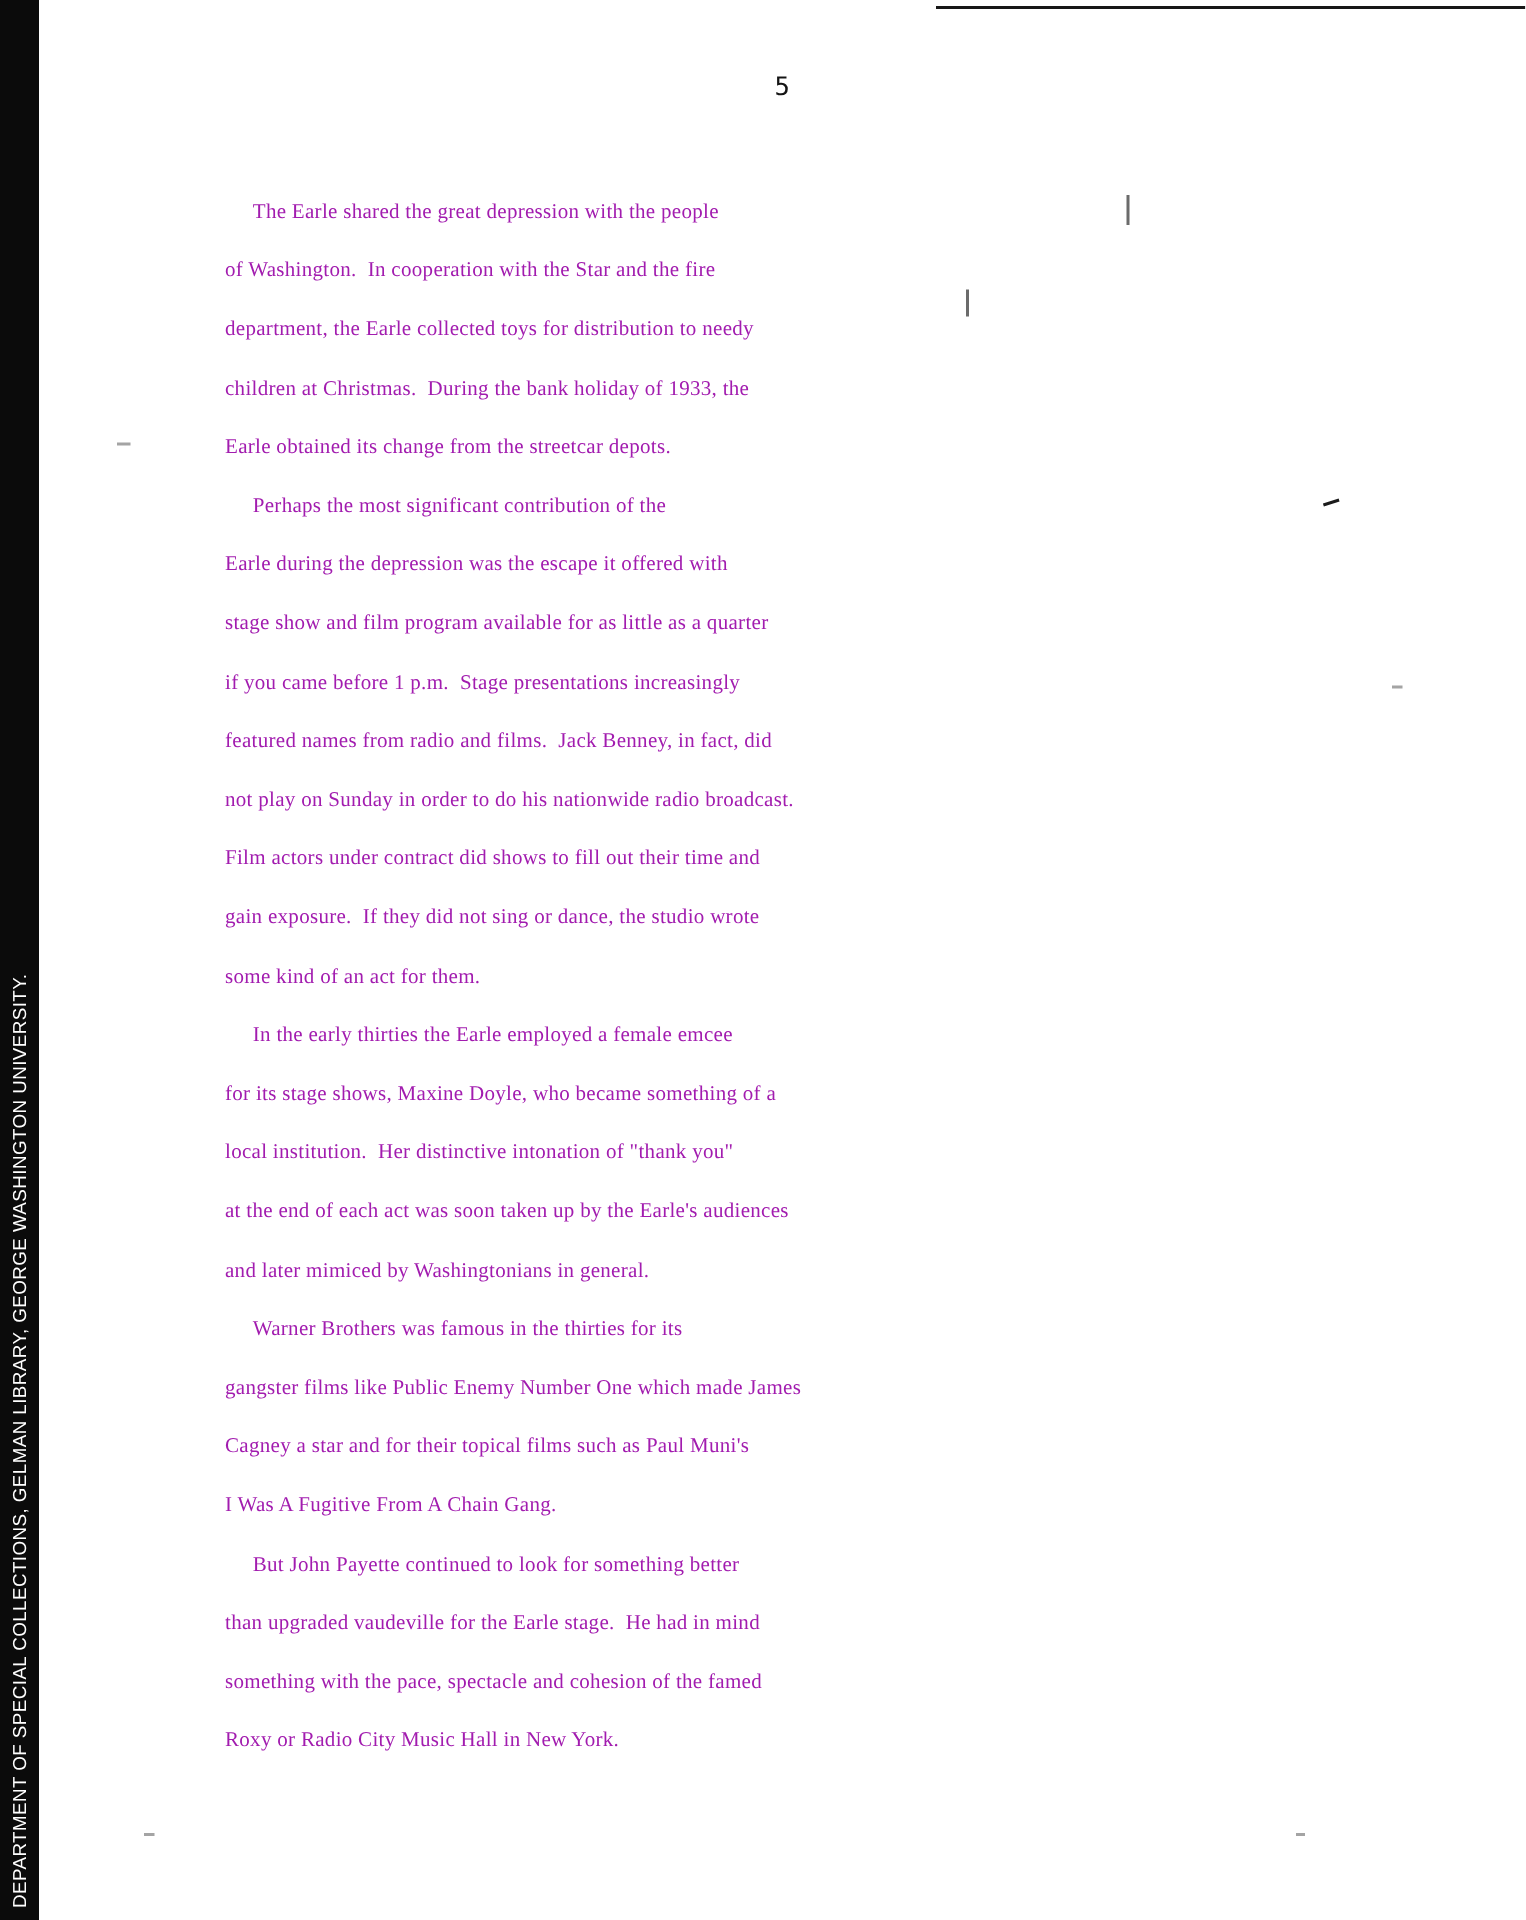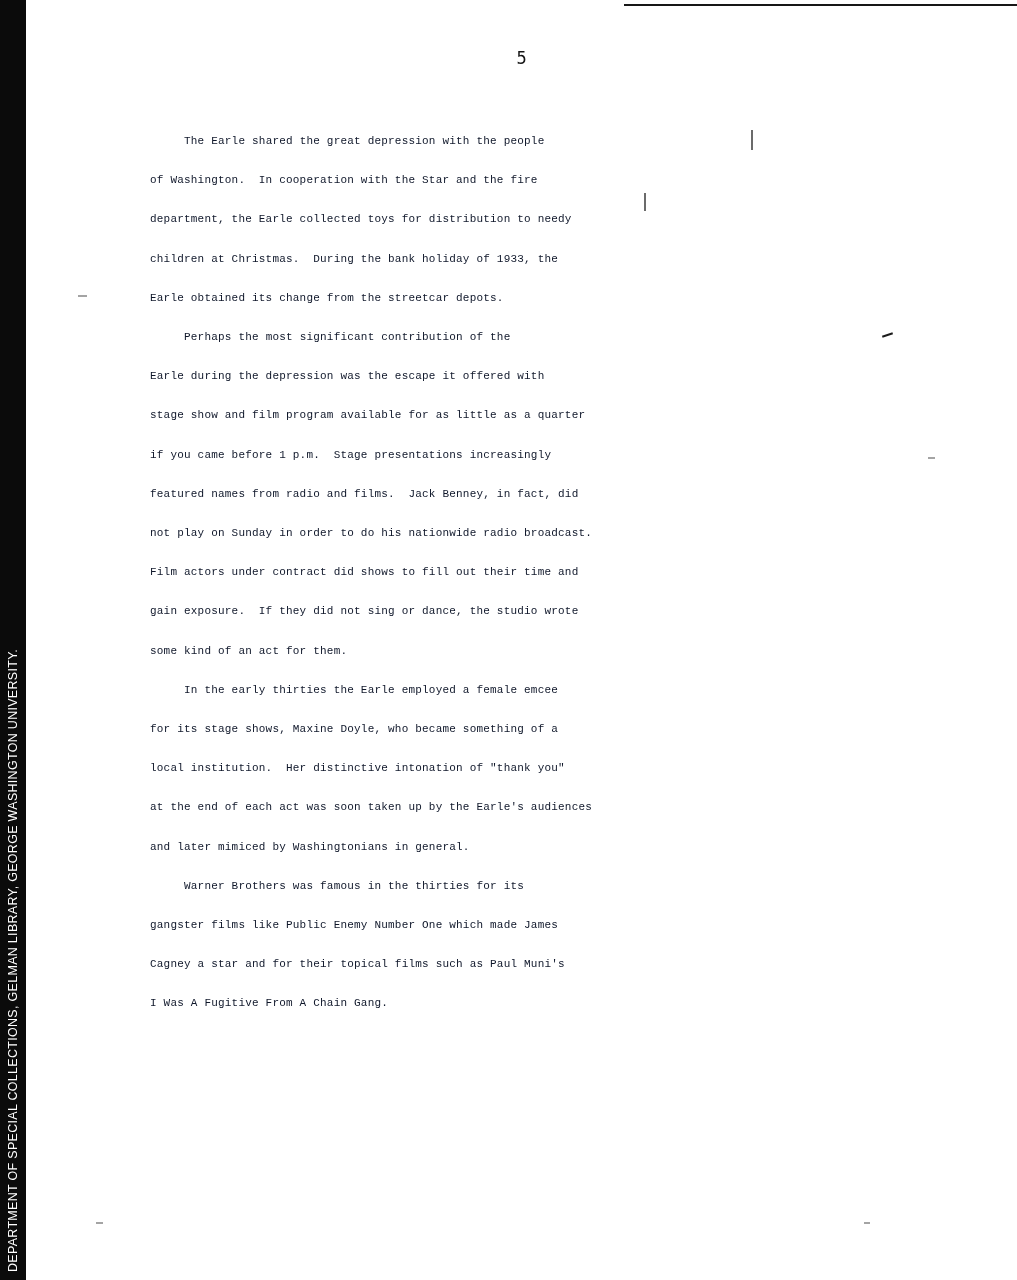--- a/index.html
+++ b/index.html
@@ -68,24 +68,24 @@
     text-align: center;
     font-family: "DejaVu Sans Mono", monospace;
     font-size: 17px;
     color: #141414;
   }
   .body-text {
     position: absolute;
     left: 124px;
     top: 122px;
     width: 790px;
-    font-family: Liberation Mono, monospace;
-    font-size: 11px;
+    font-family: Liberation Serif, serif;
+    font-size: 14px;
     line-height: 39.2px;
-    color: #0f172a;
+    color: #a21caf;
     letter-spacing: 0.2px;
   }
   .para {
     margin: 0 0 0 0;
     white-space: pre-wrap;
     text-align: left;
   }
   
   .speck {
     position: absolute;
@@ -145,20 +145,24 @@
 some kind of an act for them.</p>
       <p class="para">     In the early thirties the Earle employed a female emcee
 for its stage shows, Maxine Doyle, who became something of a
 local institution.  Her distinctive intonation of "thank you"
 at the end of each act was soon taken up by the Earle's audiences
 and later mimiced by Washingtonians in general.</p>
       <p class="para">     Warner Brothers was famous in the thirties for its
 gangster films like Public Enemy Number One which made James
 Cagney a star and for their topical films such as Paul Muni's
 I Was A Fugitive From A Chain Gang.</p>
+      <p class="para">     But John Payette continued to look for something better
+than upgraded vaudeville for the Earle stage.  He had in mind
+something with the pace, spectacle and cohesion of the famed
+Roxy or Radio City Music Hall in New York.</p>
     </div>
 
     <div class="speck s1"></div>
     <div class="speck s2"></div>
     <div class="speck s3"></div>
     <div class="speck s4"></div>
     <div class="tick t1"></div>
     <div class="tick t2"></div>
     <div class="mark-dash"></div>
 

